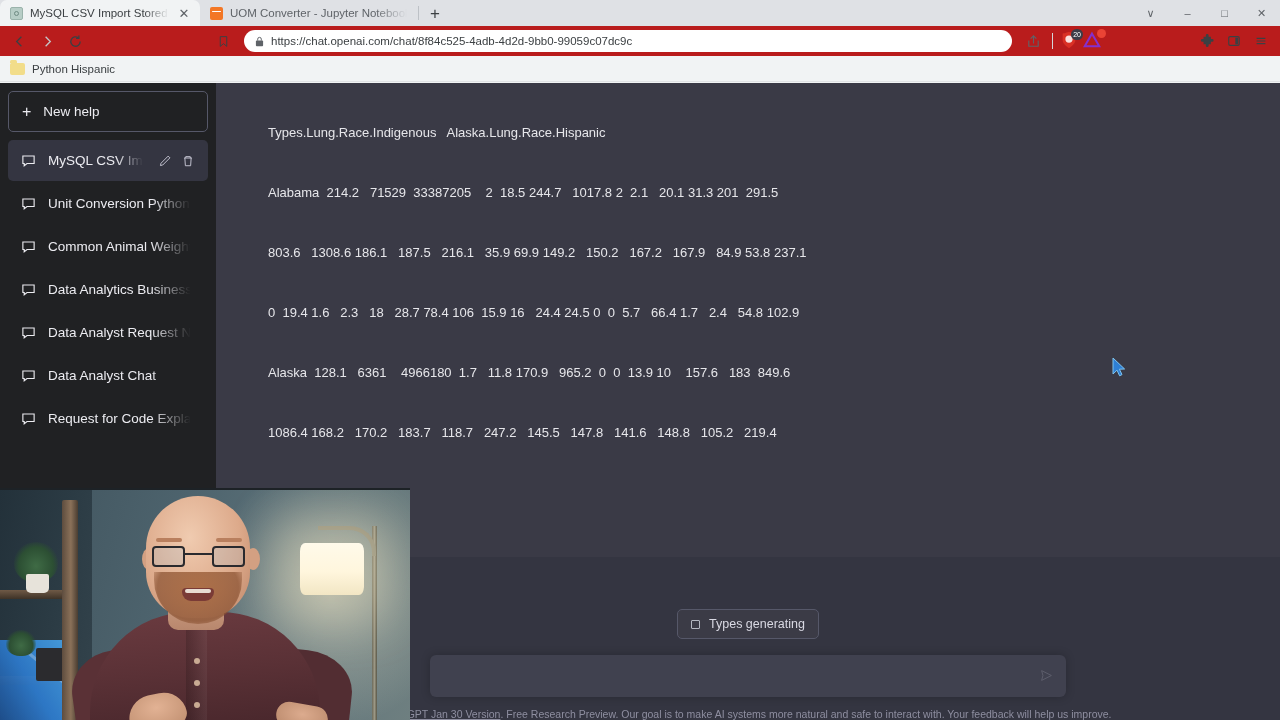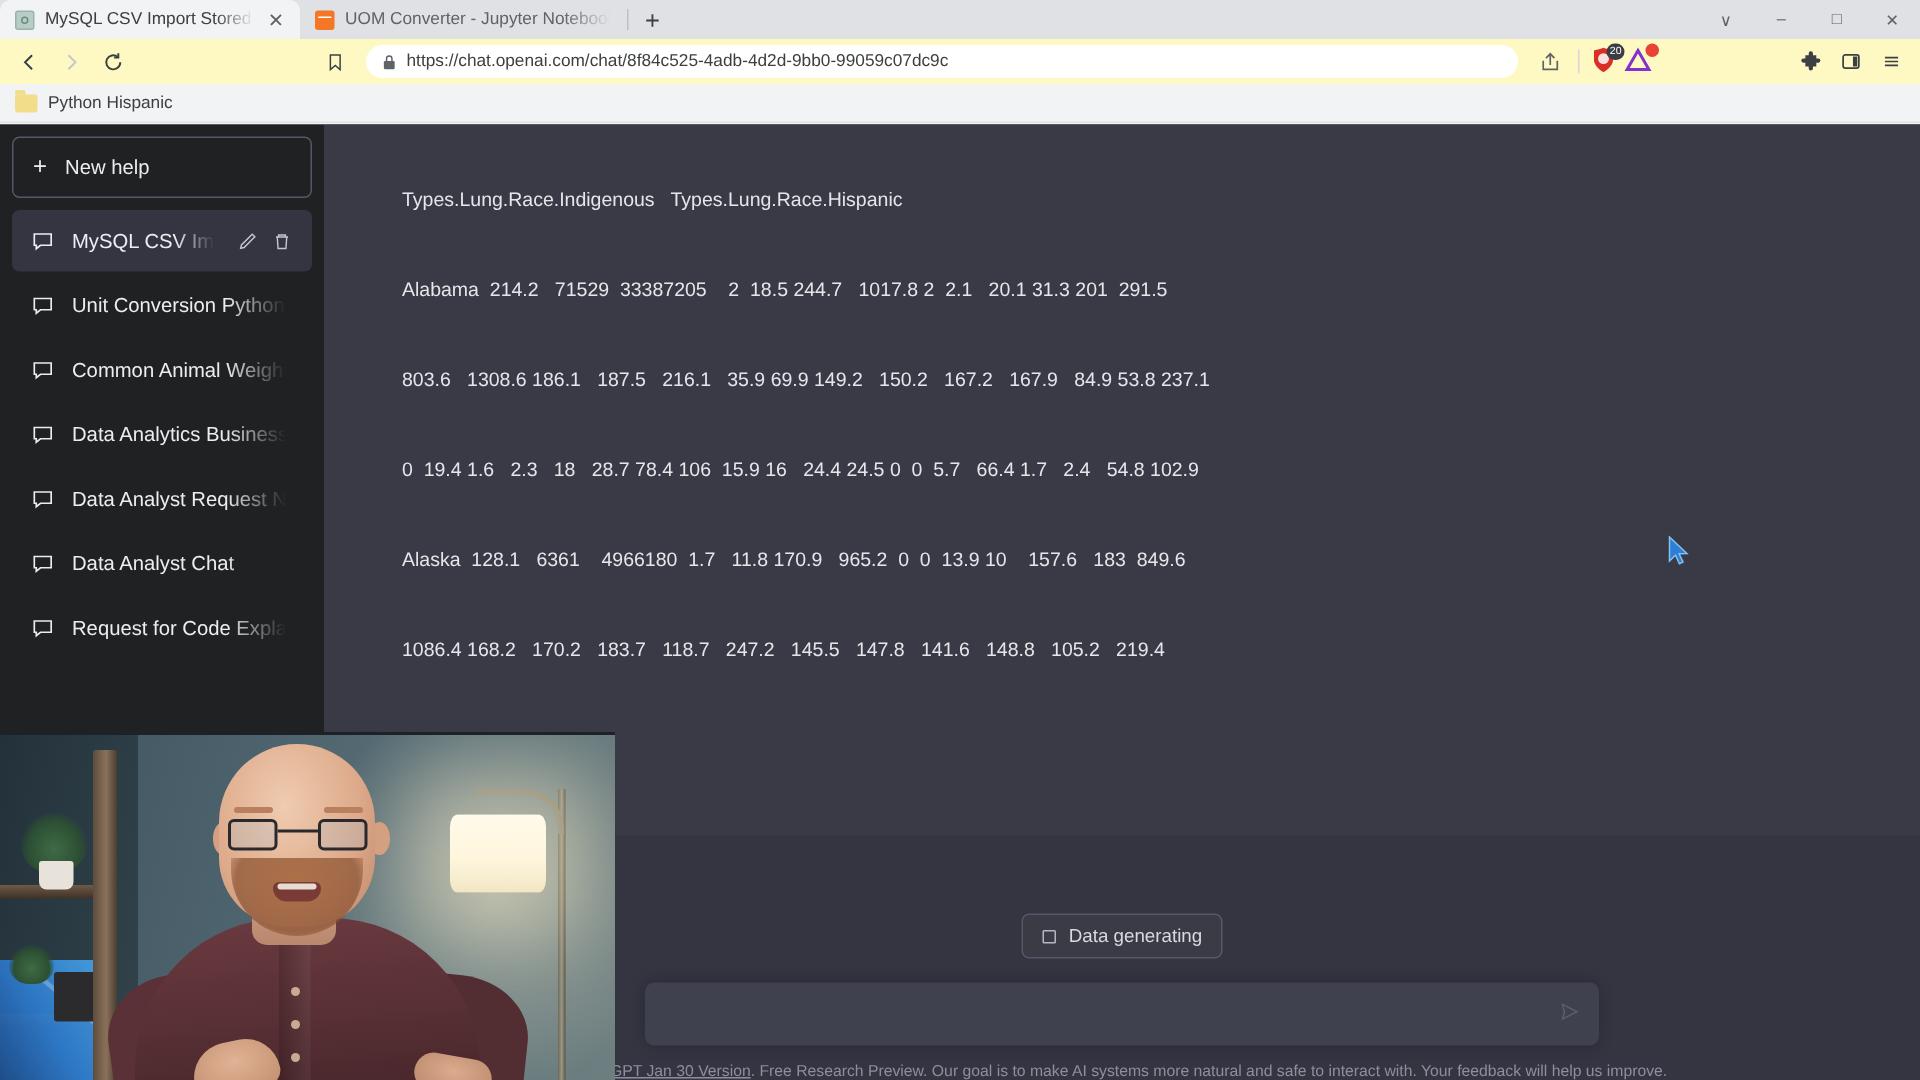--- a/index.html
+++ b/index.html
@@ -51,21 +51,21 @@
     justify-content: center; font-size: 17px; color: #3c4043; line-height: 1;
   }
   .tabstrip-spacer { flex: 1; }
   .wincontrols { display: flex; align-items: center; height: 26px; }
   .wc {
     width: 37px; height: 26px; display: flex; align-items: center;
     justify-content: center; color: #5f6368; font-size: 11px;
   }
 
   .toolbar {
-    height: 30px; background: #fef9c3; display: flex; align-items: center;
+    height: 30px; background: #b91c1c; display: flex; align-items: center;
     padding: 0 6px; gap: 2px;
   }
   .tb-btn {
     width: 26px; height: 26px; display: flex; align-items: center;
     justify-content: center; color: #5f6368; font-size: 14px; flex: 0 0 26px;
   }
   .tb-btn.disabled { color: #c4c7c9; }
   .omnibox {
     flex: 1; height: 22px; background: #fff; border-radius: 11px;
     display: flex; align-items: center; gap: 7px; padding: 0 11px;
@@ -489,39 +489,39 @@
         </div>
 
       </div>
     </div>
 
     <div class="main">
       <div class="messages">
 
         <div class="msg-user">
           <div class="pre-rows">
-            <div class="row">Types.Lung.Race.Indigenous   Types.Lung.Race.Hispanic</div>
+            <div class="row">Types.Lung.Race.Indigenous   Alaska.Lung.Race.Hispanic</div>
             <div class="row">Alabama  214.2   71529  33387205    2  18.5 244.7   1017.8 2  2.1   20.1 31.3 201  291.5</div>
             <div class="row">803.6   1308.6 186.1   187.5   216.1   35.9 69.9 149.2   150.2   167.2   167.9   84.9 53.8 237.1</div>
             <div class="row">0  19.4 1.6   2.3   18   28.7 78.4 106  15.9 16   24.4 24.5 0  0  5.7   66.4 1.7   2.4   54.8 102.9</div>
             <div class="row">Alaska  128.1   6361    4966180  1.7   11.8 170.9   965.2  0  0  13.9 10    157.6   183  849.6</div>
             <div class="row">1086.4 168.2   170.2   183.7   118.7   247.2   145.5   147.8   141.6   148.8   105.2   219.4</div>
             
             
             
           </div>
         </div>
 
       </div>
 
       <div class="composer-zone">
         <div class="stopwrap">
           <div class="stopbtn">
             <span class="stop-sq"></span>
-            <span>Data generating</span>
+            <span>Types generating</span>
           </div>
         </div>
         <div class="inputwrap">
           <div class="inputbox">
             <span class="sendicon">
               <svg width="13" height="13" viewBox="0 0 16 16">
                   <path d="M2 14 L14 8 L2 2 L3.6 8 Z" fill="none" stroke="#9a9aa8" stroke-width="1.2"></path>
                 </svg>
             </span>
           </div>

